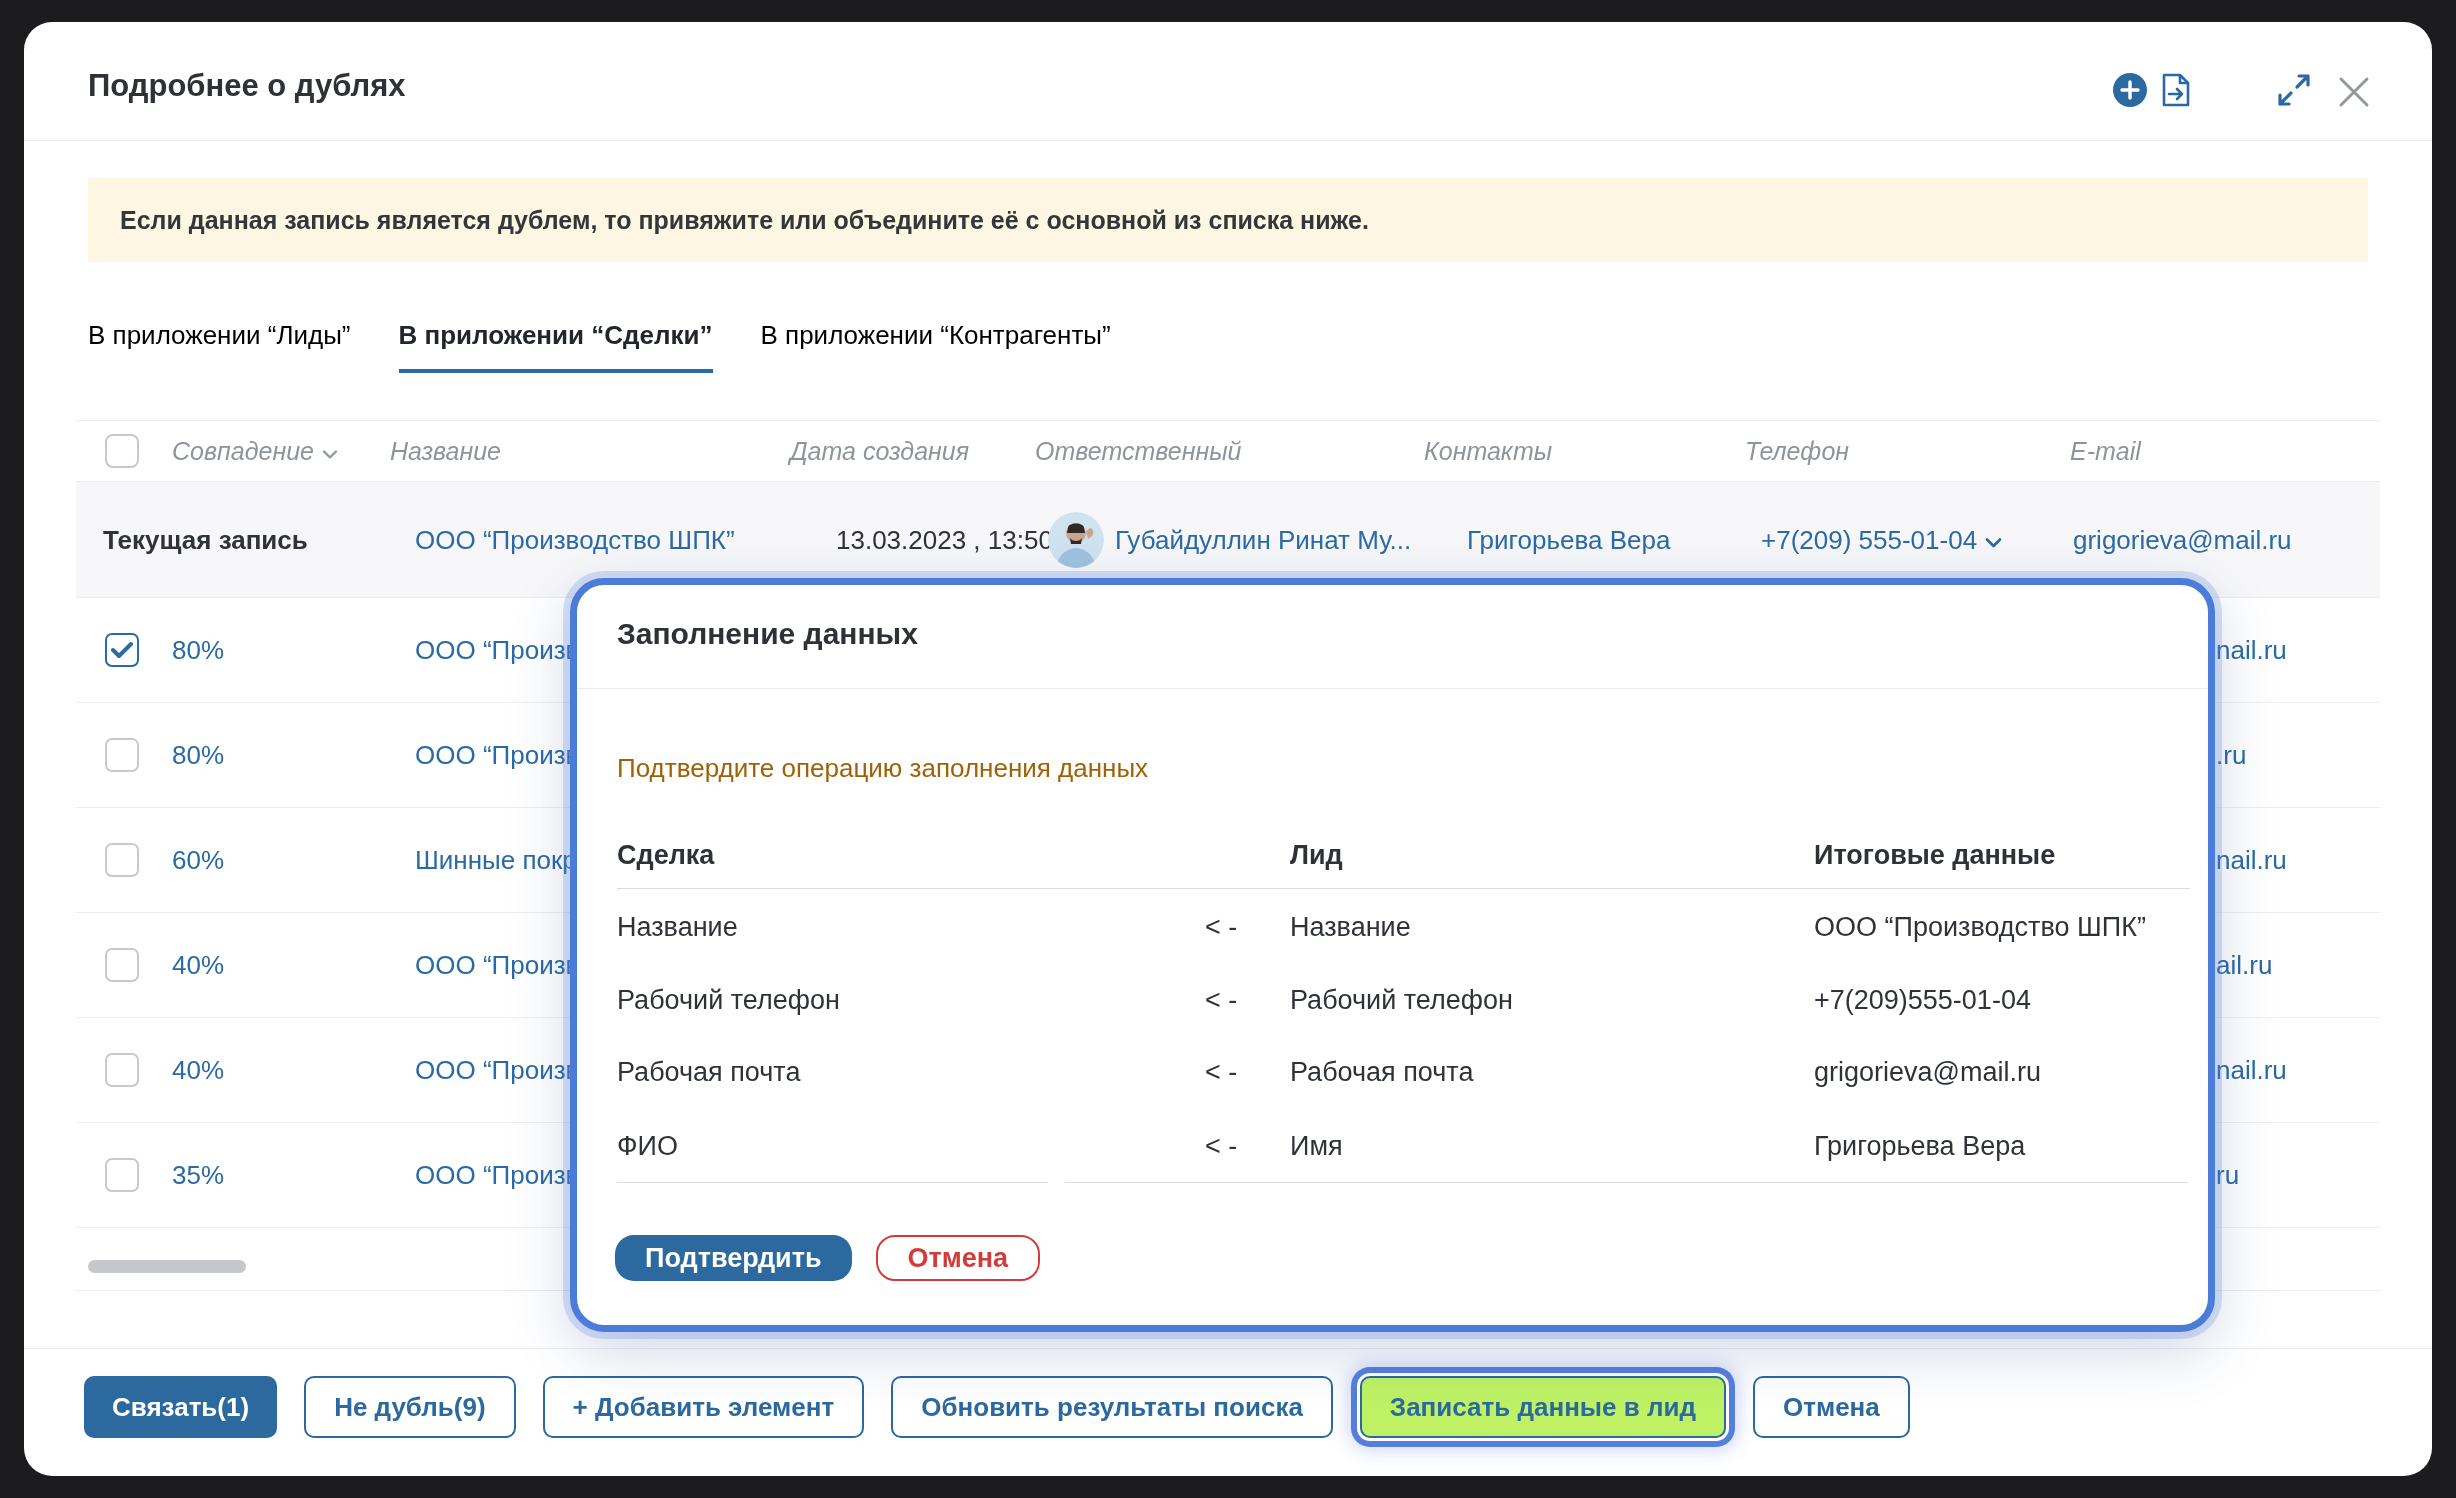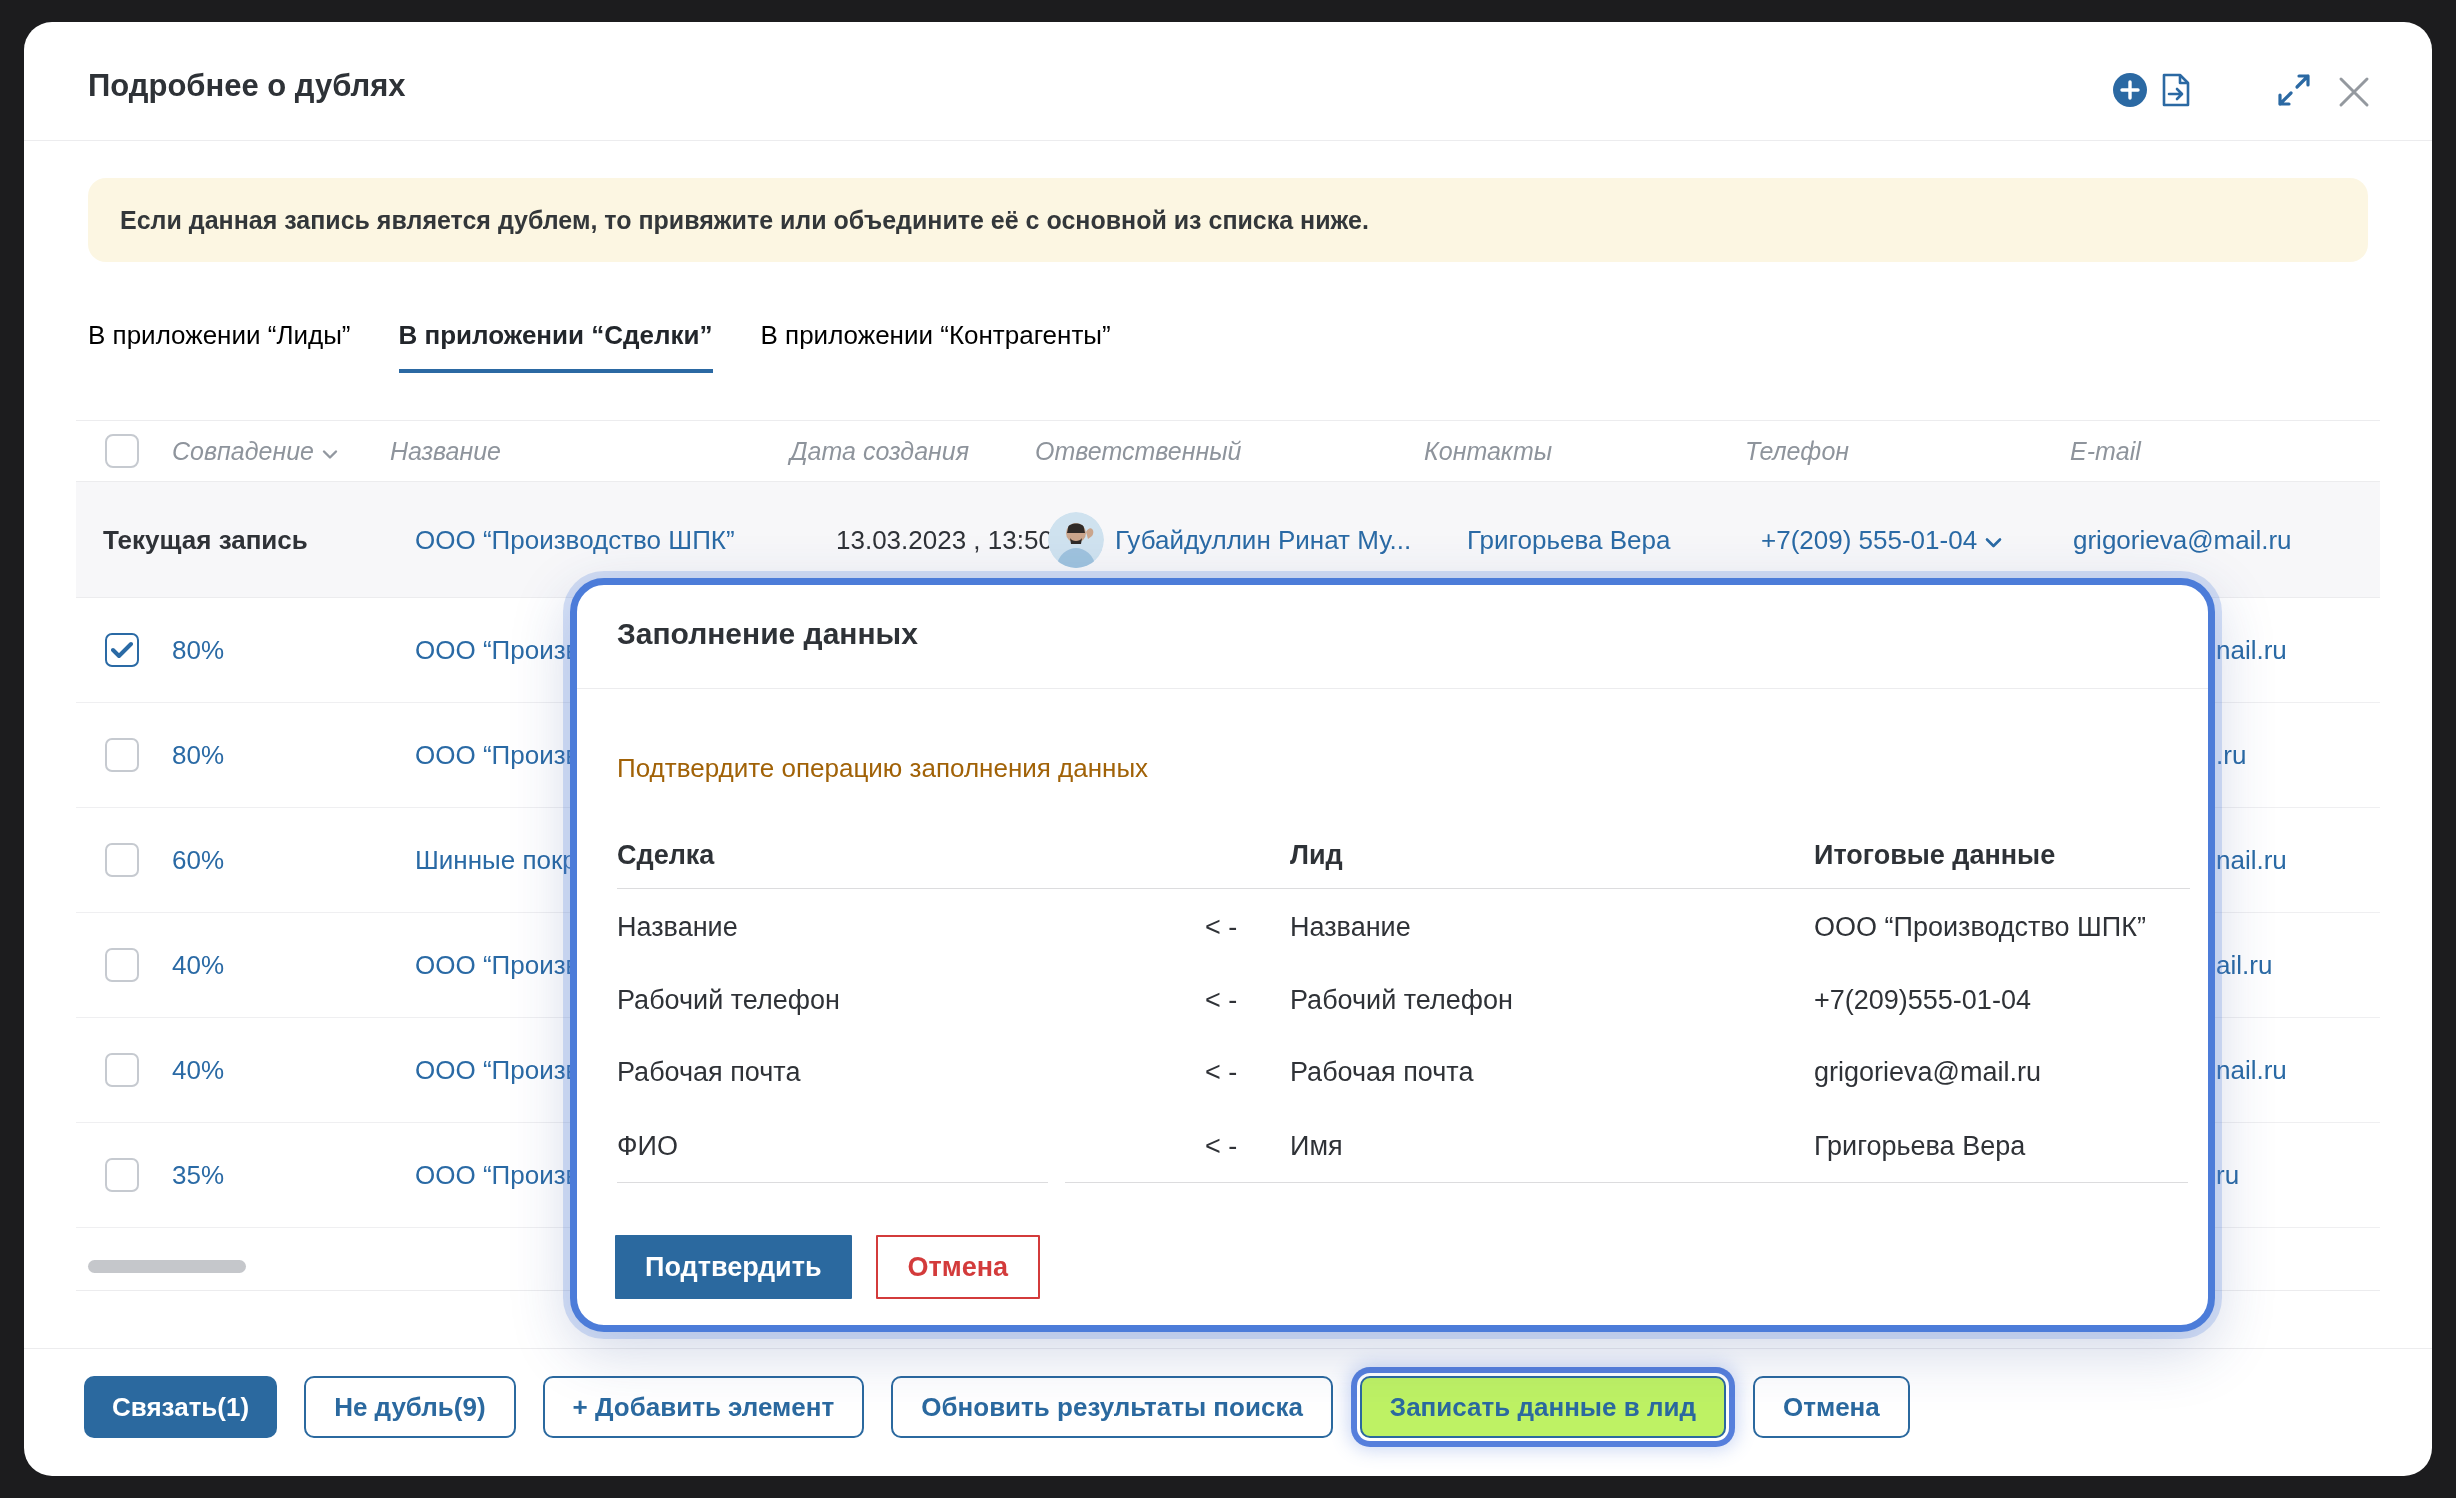--- a/index.html
+++ b/index.html
@@ -1,21 +1,21 @@
 <!DOCTYPE html>
 <html><head>
 <meta charset="utf-8">
 <style>
   html,body{margin:0;padding:0;background:#1c1c1e;font-family:"Liberation Sans",sans-serif;}
   #screen{position:relative;width:2456px;height:1498px;background:#1c1c1e;overflow:hidden;}
   .dialog{position:absolute;left:24px;top:22px;width:2408px;height:1454px;background:#ffffff;border-radius:28px;}
   .dlg-title{position:absolute;left:64px;top:46px;font-size:31px;font-weight:700;color:#2e3237;}
   .icon-btn{position:absolute;cursor:pointer;}
   .hdr-divider{position:absolute;left:0;right:0;top:118px;height:1px;background:#ececee;}
-  .banner{position:absolute;left:64px;right:64px;top:156px;height:84px;background:#fcf6e2;border-radius:18px;display:flex;align-items:center;padding-left:32px;box-sizing:border-box;}
+  .banner{position:absolute;left:64px;right:64px;top:156px;height:84px;background:#fcf6e2;border-radius:0;display:flex;align-items:center;padding-left:32px;box-sizing:border-box;}
   .banner span{font-size:25px;font-weight:600;color:#33373a;}
   .tabs{position:absolute;left:64px;top:298px;display:flex;gap:48px;}
   .tab{font-size:26px;font-weight:500;color:#000000;padding-bottom:18px;border-bottom:4px solid transparent;cursor:pointer;white-space:nowrap;}
   .tab.active{color:#22262b;font-weight:700;border-bottom-color:#2b69a3;}
   .table{position:absolute;left:52px;right:52px;top:398px;}
   .thead{position:relative;height:60px;border-top:1px solid #ececee;border-bottom:1px solid #ececee;}
   .th{position:absolute;top:50%;transform:translateY(-50%);font-size:25px;color:#8e949c;white-space:nowrap;font-style:italic;}
   .row{position:relative;height:104px;border-bottom:1px solid #efeff1;}
   .row.current{height:115px;background:#f7f7f9;border-bottom:1px solid #ececee;}
   .cell{position:absolute;top:50%;transform:translateY(-50%);font-size:26px;color:#2f3237;white-space:nowrap;}
@@ -50,21 +50,21 @@
   .modal{position:absolute;left:546px;top:556px;width:1645px;height:754px;background:#ffffff;border:7px solid #4c7cd9;border-radius:34px;box-sizing:border-box;box-shadow:0 0 0 7px rgba(96,138,225,0.26),0 18px 60px rgba(40,70,140,0.22);z-index:10;}
   .m-title{position:absolute;left:40px;top:32px;font-size:30px;font-weight:700;color:#2e3237;}
   .m-div1{position:absolute;left:0;right:0;top:103px;height:1px;background:#ececee;}
   .m-sub{position:absolute;left:40px;top:168px;font-size:26px;color:#a16207;}
   .m-col{position:absolute;top:255px;font-size:27px;font-weight:700;color:#2e3237;white-space:nowrap;}
   .m-div2{position:absolute;left:40px;right:18px;top:303px;height:1px;background:#dcdcde;}
   .m-cell{position:absolute;font-size:27px;color:#2f3237;white-space:nowrap;}
   .m-seg1{position:absolute;left:40px;width:431px;top:597px;height:1px;background:#dcdcde;}
   .m-seg2{position:absolute;left:488px;right:20px;top:597px;height:1px;background:#dcdcde;}
   .m-btns{position:absolute;left:38px;top:650px;display:flex;gap:24px;}
-  .m-btn{height:64px;display:flex;align-items:center;padding:0 30px;border-radius:1px;font-size:27px;font-weight:600;cursor:pointer;box-sizing:border-box;}
+  .m-btn{height:46px;display:flex;align-items:center;padding:0 30px;border-radius:19px;font-size:27px;font-weight:600;cursor:pointer;box-sizing:border-box;}
   .m-btn.confirm{background:#2b699f;color:#ffffff;}
   .m-btn.cancel{background:#ffffff;border:2px solid #d33b3b;color:#d33b3b;}
   .chev{display:inline-block;margin-left:8px;}
 </style>
 </head>
 <body>
 
 <div id="screen">
   <div class="dialog">
 

